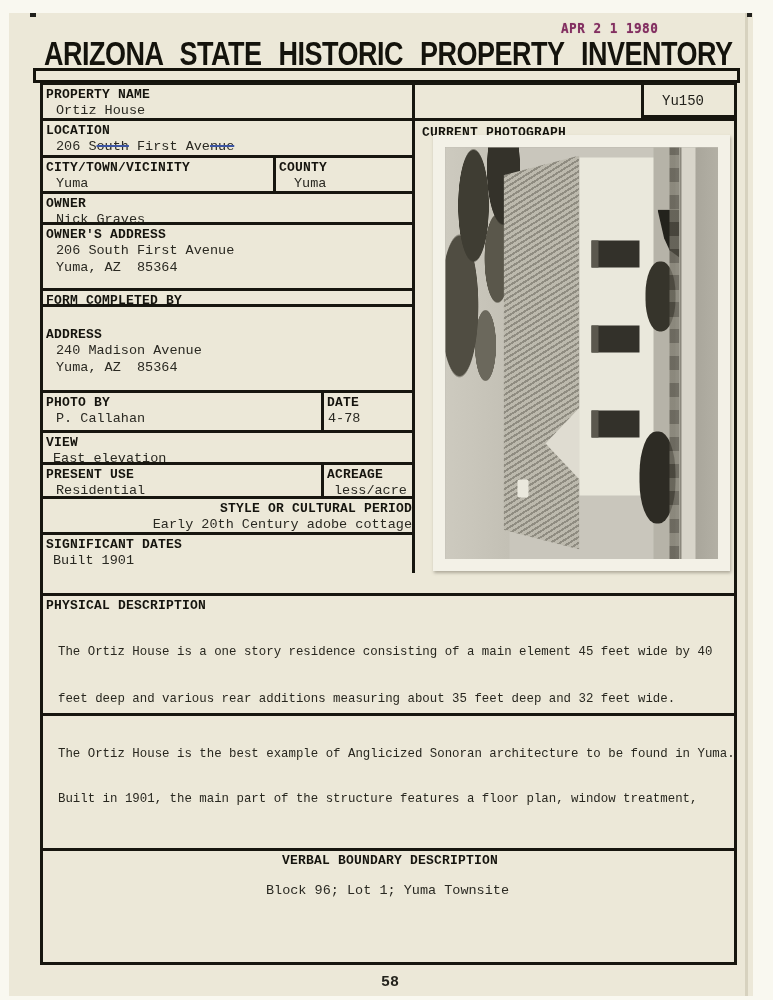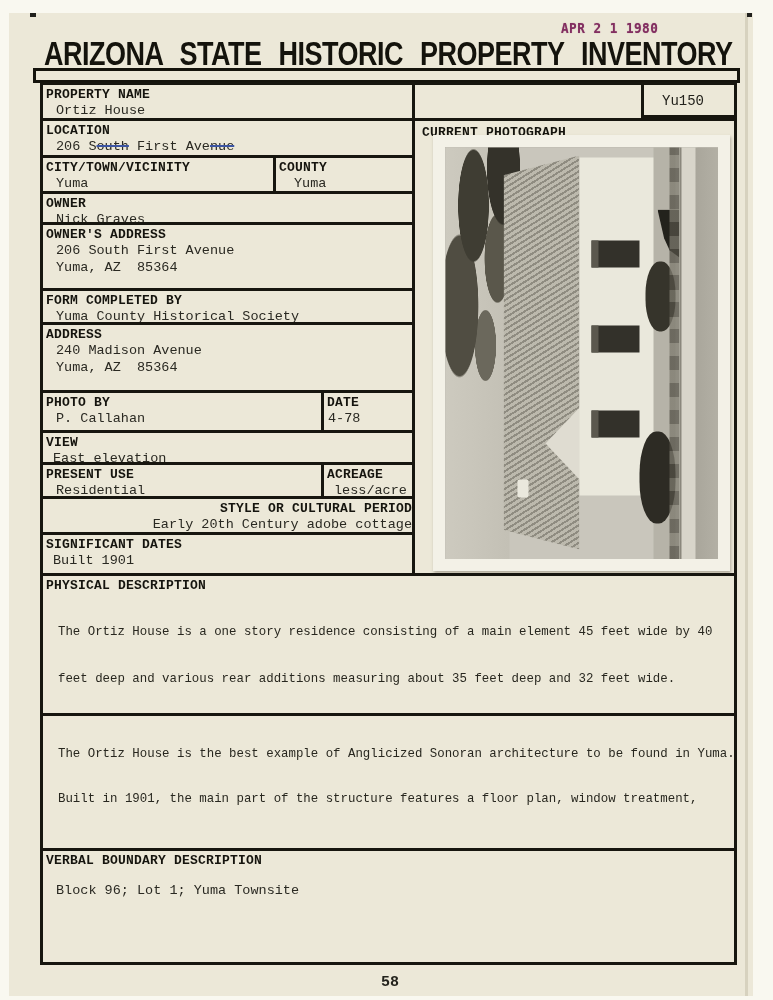--- a/index.html
+++ b/index.html
@@ -33,21 +33,21 @@
   .val{font:400 13.5px/17px "Liberation Mono",monospace;color:#2a2922;
        padding-left:13px;white-space:pre;}
 
   .left-col{position:absolute;left:0;top:0;width:369px;height:488px;border-right:3px solid #17160f;}
   .row{position:absolute;left:0;width:100%;border-bottom:3px solid #17160f;box-sizing:border-box;overflow:hidden;}
   .r1{top:0;height:36px;}
   .r2{top:36px;height:37px;}
   .r3{top:73px;height:36px;}
   .r4{top:109px;height:31px;}
   .r5{top:140px;height:66px;}
-  .r6{top:206px;height:34px;}
+  .r6{top:206px;height:16px;}
   .r7{top:240px;height:68px;}
   .r8{top:308px;height:40px;}
   .r9{top:348px;height:32px;}
   .r10{top:380px;height:34px;}
   .r11{top:414px;height:36px;text-align:right;}
   .r12{top:450px;height:38px;border-bottom:none;}
   .split{position:absolute;top:0;bottom:0;border-left:3px solid #17160f;box-sizing:border-box;}
   .cell-l{position:absolute;left:0;top:0;bottom:0;}
   .strike{text-decoration:line-through;text-decoration-color:#3c55a4;text-decoration-thickness:2px;}
 
@@ -85,23 +85,23 @@
   .sc-bush1{left:36px;top:194px;width:92px;height:36px;background:#2d2b24;border-radius:46%;}
   .sc-bush2{left:228px;top:200px;width:70px;height:30px;background:#36342b;border-radius:46%;}
   .sc-steps{left:302px;top:212px;width:48px;height:22px;background:#23221c;
     clip-path:polygon(0 100%,15% 55%,40% 30%,100% 0,100% 100%);}
   .sc-vegstrip{left:0;top:224px;width:100%;height:10px;opacity:.75;
     background:repeating-linear-gradient(90deg,#545147 0 14px,#7d7a6e 14px 27px);}
   .sc-sidewalk{left:0;top:234px;width:100%;height:16px;background:#d8d5ca;border-top:2px solid #8a877c;}
   .sc-road{left:0;top:250px;width:100%;height:23px;background:linear-gradient(#a9a69b,#b3b0a5);}
 
   .section{position:absolute;left:0;width:100%;border-top:3px solid #17160f;box-sizing:border-box;overflow:hidden;}
-  .sec-phys{top:488px;height:116px;}
+  .sec-phys{top:508px;height:116px;}
   .sec-stmt{top:628px;height:135px;}
-  .sec-verb{top:763px;height:114px;border-bottom:none;}
+  .sec-verb{top:763px;height:114px;border-bottom:none;text-align:center;}
   .sec-text{padding:1px 0 0 15px;font:400 12.4px/15.6px "Liberation Mono",monospace;
             color:#28271f;white-space:pre;}
   .sec-stmt .sec-text{line-height:15px;}
 
   .pagenum{position:absolute;left:381px;top:974px;z-index:6;
            font:700 15px/18px "Liberation Mono",monospace;color:#23221c;}
 </style>
 </head>
 <body>
 

